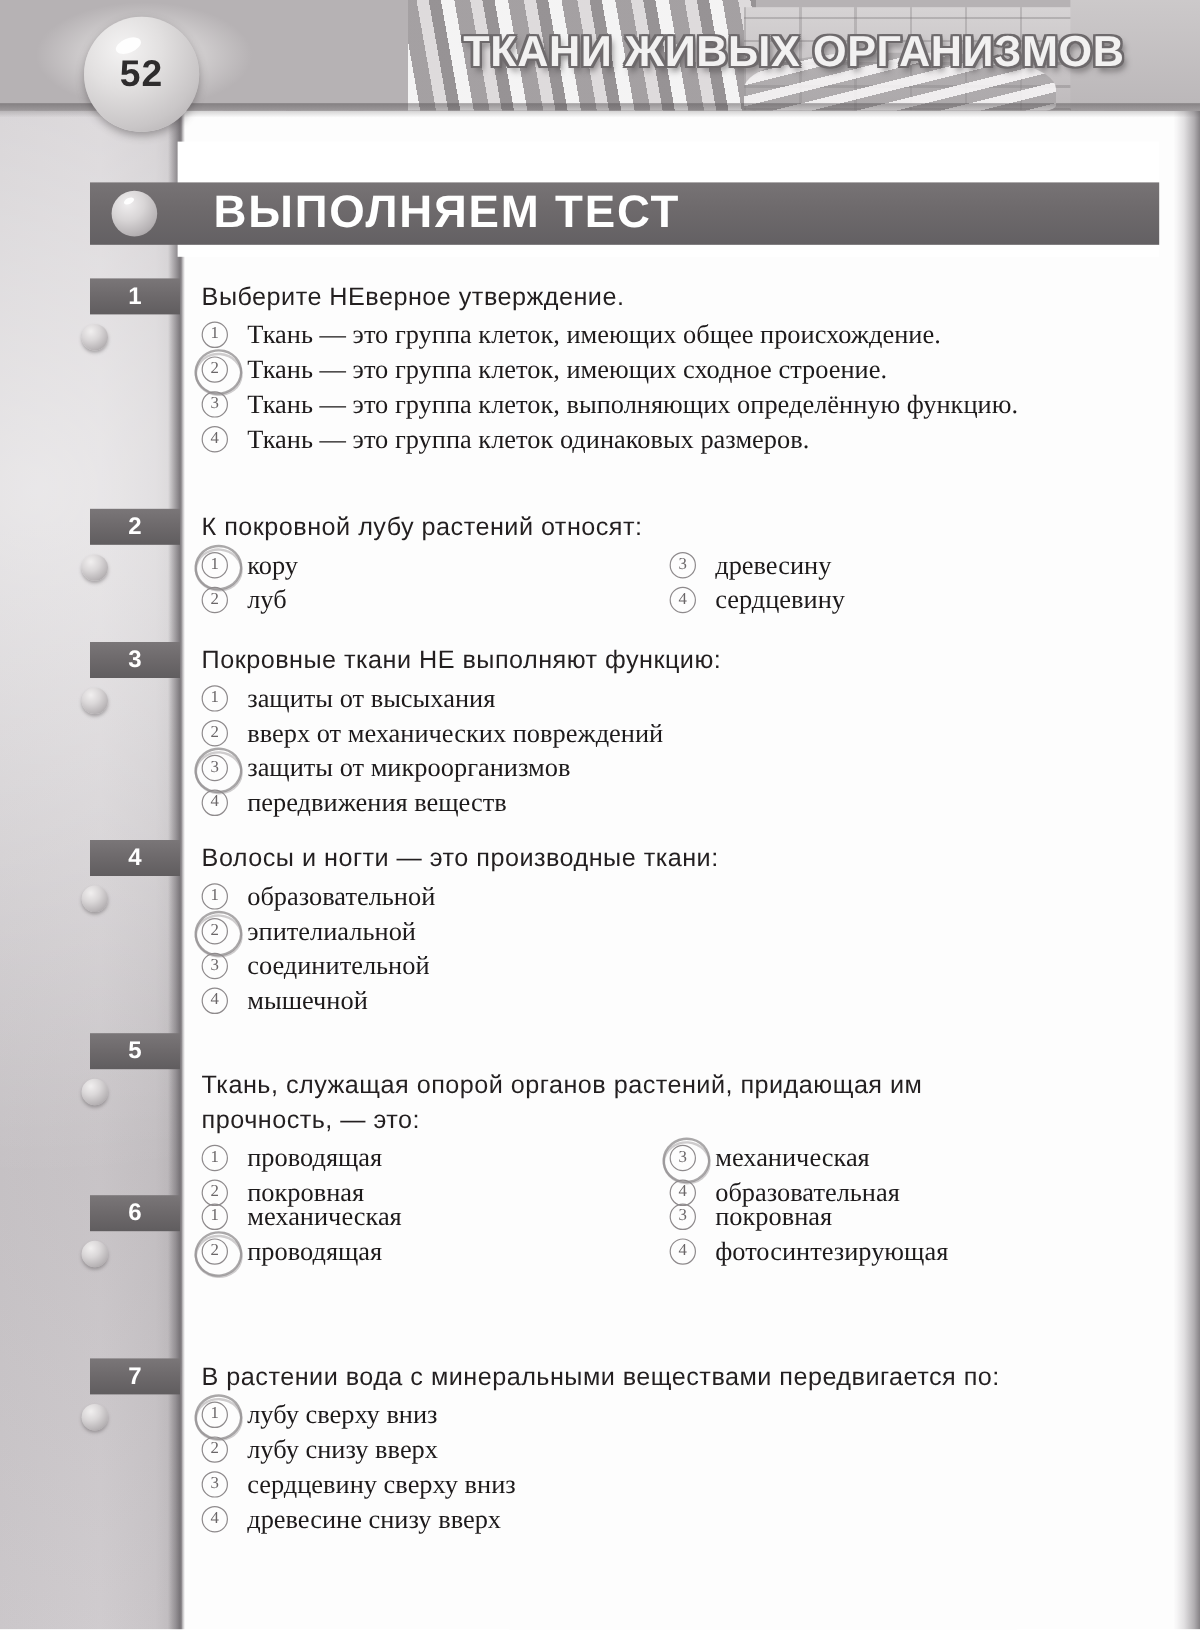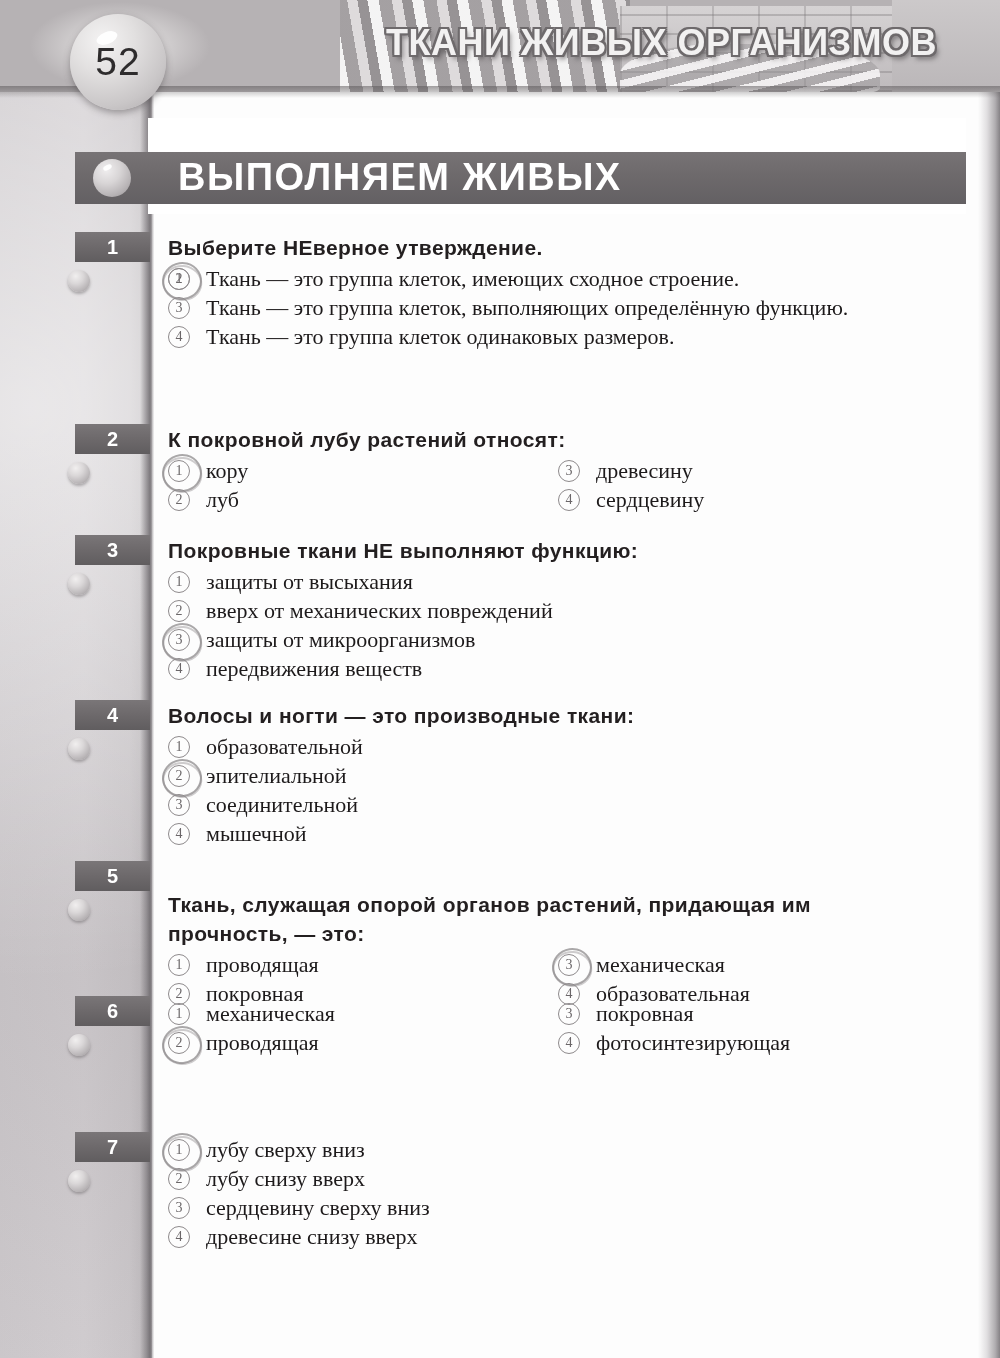--- a/index.html
+++ b/index.html
@@ -108,22 +108,22 @@
     display: flex; align-items: center; justify-content: center;
   }
   .pagenum-sphere .hl {
     position: absolute; left: 26px; top: 18px;
     width: 22px; height: 12px; border-radius: 50%;
     background: rgba(255,255,255,0.92);
     transform: rotate(-22deg);
   }
   .pagenum-text {
     position: relative;
-    font-size: 39px;
-    font-weight: normal;
+    font-size: 31px;
+    font-weight: bold;
     color: #2e2c2d;
     letter-spacing: 1px;
     font-family: "Liberation Sans", sans-serif;
   }
 
   .chapter-title {
     position: absolute;
     left: 386px; top: 22px;
     width: 620px;
     font-size: 36px;
@@ -193,21 +193,21 @@
     left: 68px;
     width: 22px; height: 22px;
     border-radius: 50%;
     background: radial-gradient(circle at 35% 28%, #f1efef 0%, #dad7d8 36%, #b8b4b6 72%, #938f91 100%);
     box-shadow: 0 2px 3px rgba(80,76,78,0.4);
   }
 
   .qblock { position: absolute; left: 168px; }
   .qtitle {
     font-size: 21px;
-    font-weight: bold;
+    font-weight: normal;
     color: #231f20;
     letter-spacing: 0.4px;
     line-height: 29px;
     font-family: "Liberation Sans", sans-serif;
     white-space: nowrap;
   }
   .qtitle.wrap { white-space: normal; width: 700px; }
 
   .opts { position: relative; margin-top: 3px; }
   .opt {
@@ -283,30 +283,30 @@
     <span class="pagenum-text">52</span>
   </div>
 
   <div class="chapter-title">ТКАНИ ЖИВЫХ ОРГАНИЗМОВ</div>
 
   <div class="white-block"></div>
   <div class="titlebar">
     <div class="titlebar-sphere">
       <div class="hl"></div>
     </div>
-    <div class="titlebar-text">ВЫПОЛНЯЕМ ЖИВЫХ</div>
+    <div class="titlebar-text">ВЫПОЛНЯЕМ ТЕСТ</div>
   </div>
 
   <div id="questions">
       <div class="qbadge" style="top: 232px;">1</div>
       <div class="qsphere" style="top: 270px;"></div>
       <div class="qblock" style="top: 233px;">
         <div class="qtitle">Выберите НЕверное утверждение.</div>
         <div class="opts">
-          <div class="opt"><span class="num">1</span></div>
+          <div class="opt"><span class="num">1</span><span>Ткань — это группа клеток, имеющих общее происхождение.</span></div>
           <div class="opt"><span class="num">2</span><span class="mark"></span><span>Ткань — это группа клеток, имеющих сходное строение.</span></div>
           <div class="opt wraps"><span class="num">3</span><span>Ткань — это группа клеток, выполняющих определённую функцию.</span></div>
           <div class="opt"><span class="num">4</span><span>Ткань — это группа клеток одинаковых размеров.</span></div>
         </div>
       </div>
       <div class="qbadge" style="top: 424px;">2</div>
       <div class="qsphere" style="top: 462px;"></div>
       <div class="qblock" style="top: 425px;">
         <div class="qtitle">К покровной лубу растений относят:</div>
         <div class="opts two-col">
@@ -355,20 +355,21 @@
         <div class="opts two-col">
           <div class="opt"><span class="num">1</span><span>механическая</span></div>
           <div class="opt"><span class="num">2</span><span class="mark"></span><span>проводящая</span></div>
           <div class="opt"><span class="num">3</span><span>покровная</span></div>
           <div class="opt"><span class="num">4</span><span>фотосинтезирующая</span></div>
         </div>
       </div>
       <div class="qbadge" style="top: 1132px;">7</div>
       <div class="qsphere" style="top: 1170px;"></div>
       <div class="qblock" style="top: 1133px;">
+        <div class="qtitle wrap">В растении вода с минеральными веществами передвигается по:</div>
         <div class="opts">
           <div class="opt"><span class="num">1</span><span class="mark"></span><span>лубу сверху вниз</span></div>
           <div class="opt"><span class="num">2</span><span>лубу снизу вверх</span></div>
           <div class="opt"><span class="num">3</span><span>сердцевину сверху вниз</span></div>
           <div class="opt"><span class="num">4</span><span>древесине снизу вверх</span></div>
         </div>
       </div>
     </div>
 </div>
 

